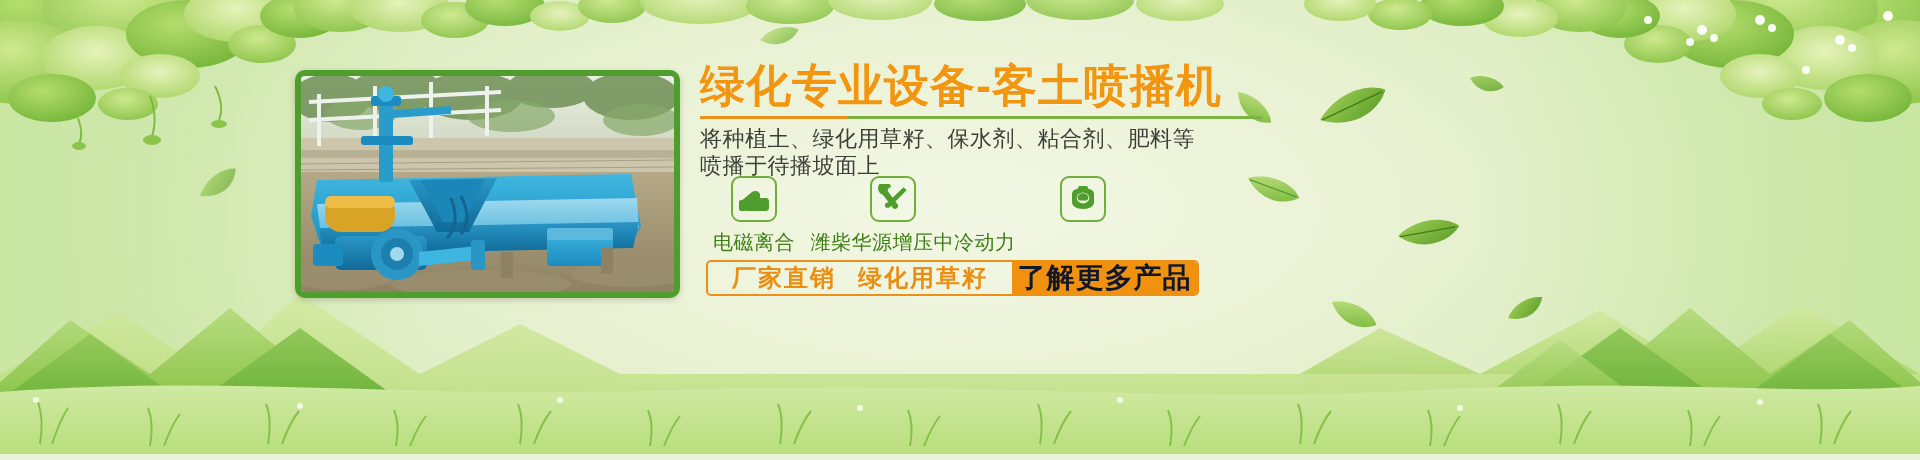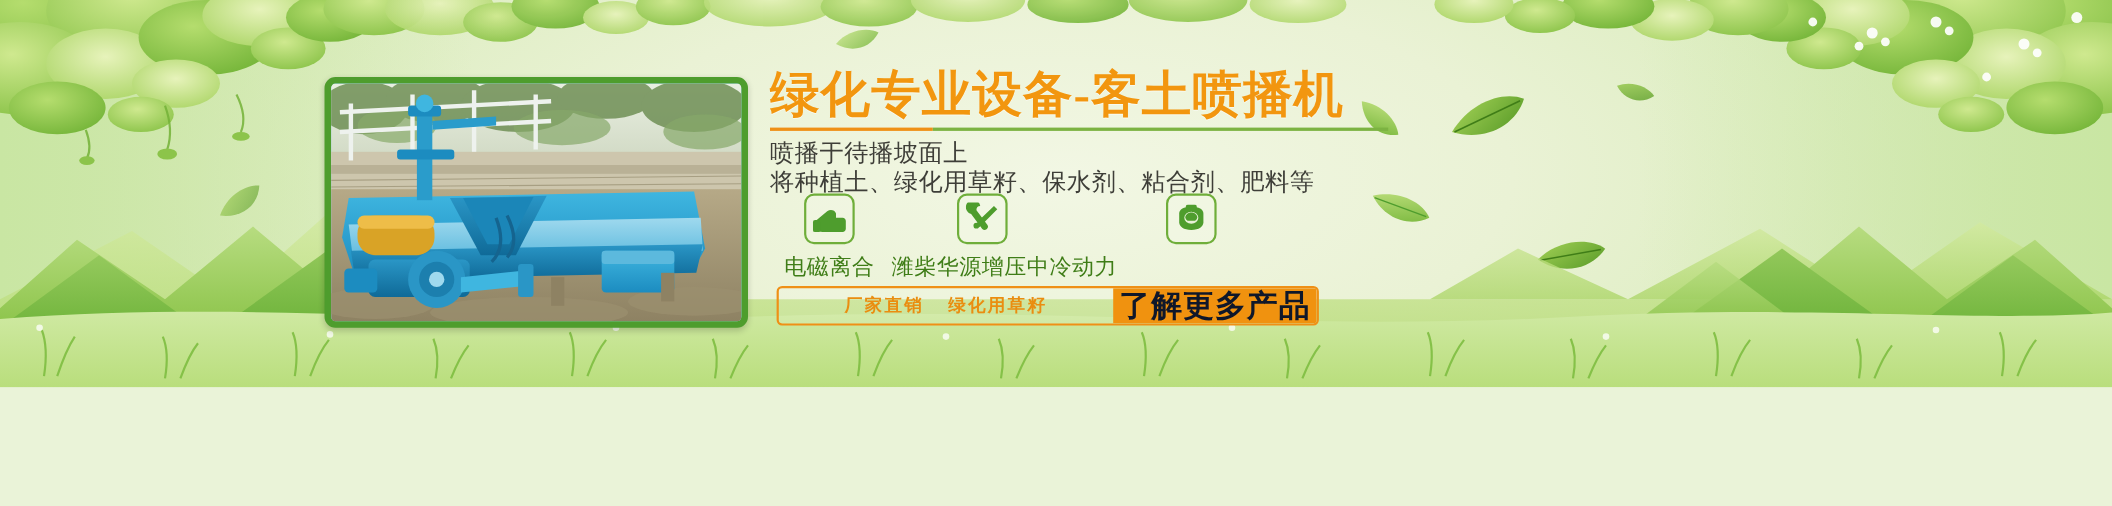--- a/index.html
+++ b/index.html
@@ -4,24 +4,23 @@
 <style>
   * { margin:0; padding:0; box-sizing:border-box; }
   html,body { width:1920px; height:460px; overflow:hidden; }
   body {
     font-family:"Liberation Sans","DejaVu Sans",sans-serif;
     background:#eaf3d8;
   }
 
   
   .banner {
-    position:relative; width:1920px; height:352px; overflow:hidden;
+    position:relative; width:1920px; height:454px; overflow:hidden;
     background:
       radial-gradient(ellipse 900px 380px at 50% 46%, #f2f7e4 0%, #eaf2d5 46%, #dfeec4 75%, #d4e8b4 100%);
-    font-family: Liberation Serif, serif;
   }
 
   
   .bg-edge-l, .bg-edge-r {
     position:absolute; top:0; bottom:0; width:430px; pointer-events:none;
   }
   .bg-edge-l { left:0;  background:linear-gradient(to right,  #c9e6a3 0%, rgba(201,230,163,.55) 40%, rgba(201,230,163,0) 100%); }
   .bg-edge-r { right:0; background:linear-gradient(to left,   #c9e6a3 0%, rgba(201,230,163,.55) 40%, rgba(201,230,163,0) 100%); }
 
   
@@ -88,21 +87,21 @@
   
   .cta {
     position:absolute; left:706px; top:260px;
     width:493px; height:36px;
     border:2px solid #ef9016; border-radius:5px;
     display:flex; align-items:stretch; overflow:hidden;
     background:rgba(255,255,255,.10);
   }
   .cta-text {
     flex:1; display:flex; align-items:center; justify-content:center;
-    gap:22px; color:#ea8d10; font-size:16px; font-weight:bold; letter-spacing:2px;
+    gap:22px; color:#ea8d10; font-size:24px; font-weight:bold; letter-spacing:2px;
     white-space:nowrap;
   }
   .cta-btn {
     width:185px; background:#f0920f; color:#0f172a;
     display:flex; align-items:center; justify-content:center;
     font-size:28px; font-weight:bold; letter-spacing:1px; white-space:nowrap;
   }
 </style>
 </head>
 <body>
@@ -439,22 +438,22 @@
       </div>
     </div>
 
     <div class="textblock">
       <div class="title">绿化专业设备-客土喷播机</div>
       <div class="rule">
         <span class="r-o"></span>
         <span class="r-g"></span>
       </div>
       <div class="subtitle">
+        <div>将种植土、绿化用草籽、保水剂、粘合剂、肥料等</div>
         <div>喷播于待播坡面上</div>
-        <div>将种植土、绿化用草籽、保水剂、粘合剂、肥料等</div>
       </div>
     </div>
 
     <div class="features">
       <div class="feat-icons">
 
         <div class="slot1">
           <div class="fi">
             <svg width="30" height="26" viewBox="0 0 30 26">
               <g fill="#4e9d2d">

